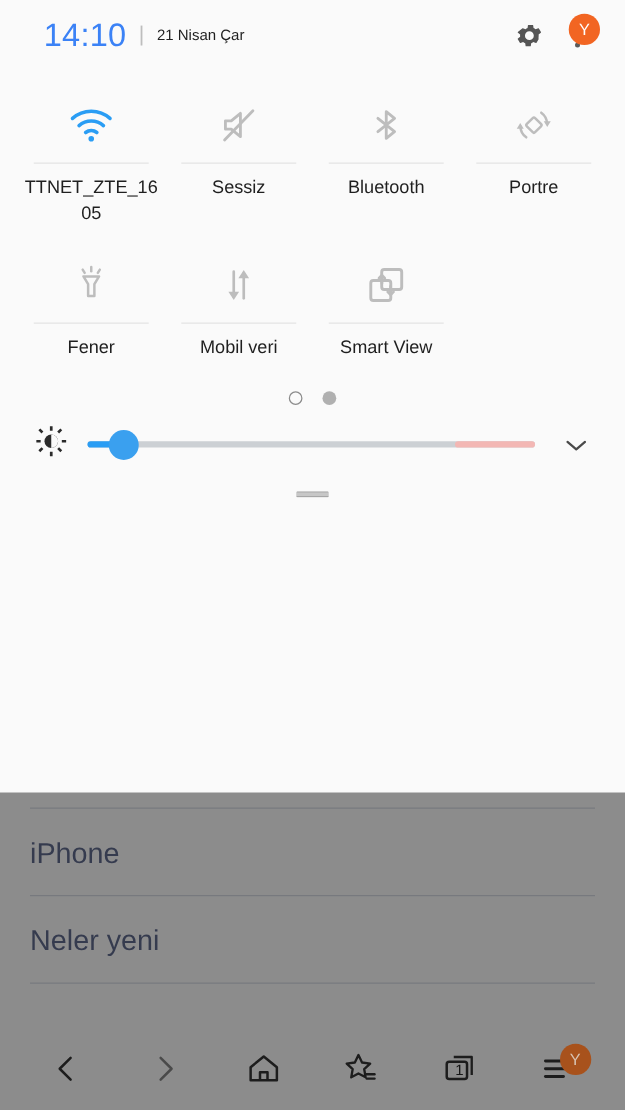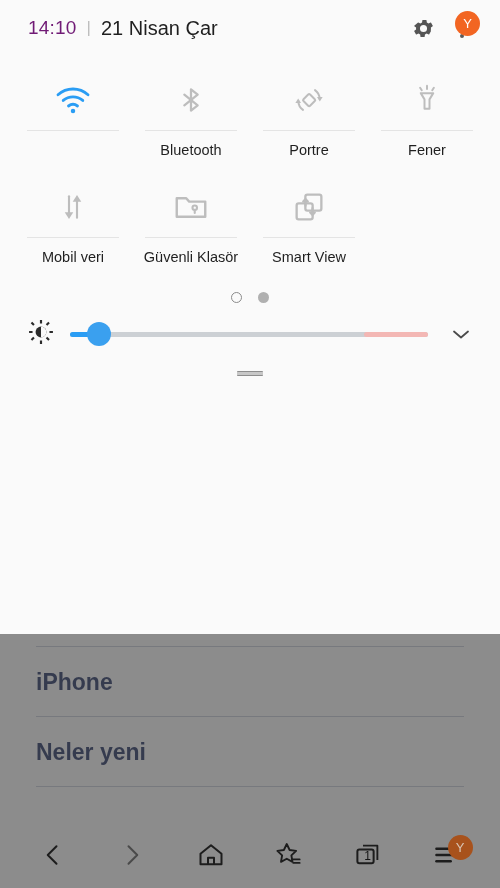--- a/index.html
+++ b/index.html
@@ -9,21 +9,21 @@
     background:#6e6e6e;
     overflow:hidden;
   }
   #root { position:relative; width:500px; height:888px; }
 
   
   .bg-page {
     position:absolute; left:0; top:0; width:500px; height:888px;
     background:#ffffff;
   }
-  .bg-links { padding:0 36px; margin-top:646px;font-weight:bold; }
+  .bg-links { padding:0 24px; margin-top:646px; }
   .bg-link {
     font-size:23px; color:#1b2a5e;
     padding:22px 0 20px 0;
     border-bottom:1px solid #c9cddb;
   }
   .bg-link:first-child { border-top:1px solid #c9cddb; }
   .scrim {
     position:absolute; left:0; top:0; width:500px; height:888px;
     background:rgba(70,70,70,0.62);
   }
@@ -33,23 +33,23 @@
     position:absolute; left:0; top:0; width:500px; height:634px;
     background:#fafafa;
     display:flex; flex-direction:column;
   }
 
   
   .qs-header {
     height:56px; display:flex; align-items:center;
     padding:0 18px 0 28px;
   }
-  .clock { font-size:19px; color:#701a75; letter-spacing:.2px; }
+  .clock { font-size:26px; color:#3b82f6; letter-spacing:.2px;margin-left:7px; }
   .sep { color:#bdbdbd; margin:0 10px; font-size:17px; }
-  .date { font-size:20px; color:#1f1f1f; }
+  .date { font-size:12px; color:#1f1f1f; }
   .hdr-spacer { flex:1; }
   .gear-btn { width:38px; height:38px; display:flex; align-items:center; justify-content:center; }
   .kebab-wrap { position:relative; width:40px; height:38px; display:flex; align-items:center; justify-content:center; }
   .kebab { display:flex; flex-direction:column; gap:4px; align-items:center; }
   .kebab i { width:4px; height:4px; border-radius:50%; background:#5a5a5a; display:block; }
   .avatar {
     position:absolute; top:2px; right:2px;
     width:25px; height:25px; border-radius:50%;
     background:#f26522; color:#fff;
     font-size:13px; display:flex; align-items:center; justify-content:center;
@@ -157,22 +157,33 @@
       <div class="tile">
         <span class="tile-icon">
           <svg width="36" height="30" viewBox="0 0 24 20">
             <path fill="none" stroke="#2a9df4" stroke-width="1.9" stroke-linecap="round" d="M2 6.5a15 15 0 0 1 20 0"></path>
             <path fill="none" stroke="#2a9df4" stroke-width="1.9" stroke-linecap="round" d="M5.5 10.3a10 10 0 0 1 13 0"></path>
             <path fill="none" stroke="#2a9df4" stroke-width="1.9" stroke-linecap="round" d="M9 14a5 5 0 0 1 6 0"></path>
             <circle cx="12" cy="17.3" r="1.5" fill="#2a9df4"></circle>
           </svg>
         </span>
         <span class="tile-rule"></span>
-      </div>
-
+        <span class="tile-label">TTNET_ZTE_1605</span>
+      </div>
+
+      <div class="tile">
+        <span class="tile-icon">
+          <svg width="36" height="32" viewBox="0 0 24 24">
+            <path fill="none" stroke="#bdbdbd" stroke-width="1.7" stroke-linejoin="round" d="M4 9.5h3.5L13 5v14l-5.5-4.5H4z"></path>
+            <line x1="3.5" y1="21" x2="20.5" y2="3.5" stroke="#bdbdbd" stroke-width="1.7" stroke-linecap="round"></line>
+          </svg>
+        </span>
+        <span class="tile-rule"></span>
+        <span class="tile-label">Sessiz</span>
+      </div>
 
       <div class="tile">
         <span class="tile-icon">
           <svg width="32" height="32" viewBox="0 0 24 24">
             <path fill="none" stroke="#bdbdbd" stroke-width="1.7" stroke-linejoin="round" stroke-linecap="round" d="M7 8l10 8-5 4V4l5 4-10 8"></path>
           </svg>
         </span>
         <span class="tile-rule"></span>
         <span class="tile-label">Bluetooth</span>
       </div>
@@ -213,31 +224,20 @@
             <path fill="#bdbdbd" d="M9 21l-3.2-5h6.4z"></path>
             <line x1="15" y1="20" x2="15" y2="5" stroke="#bdbdbd" stroke-width="1.6" stroke-linecap="round"></line>
             <path fill="#bdbdbd" d="M15 3l3.2 5h-6.4z"></path>
           </svg>
         </span>
         <span class="tile-rule"></span>
         <span class="tile-label">Mobil veri</span>
       </div>
 
 
-      <div class="tile">
-        <span class="tile-icon">
-          <svg width="36" height="30" viewBox="0 0 24 20">
-            <path fill="none" stroke="#bdbdbd" stroke-width="1.6" stroke-linejoin="round" d="M2.5 16.5V4.2h6.3l2 2.2h10.7v10.1z"></path>
-            <circle cx="14.5" cy="10.5" r="1.5" fill="none" stroke="#bdbdbd" stroke-width="1.4"></circle>
-            <line x1="14.5" y1="11.8" x2="14.5" y2="14" stroke="#bdbdbd" stroke-width="1.4" stroke-linecap="round"></line>
-          </svg>
-        </span>
-        <span class="tile-rule"></span>
-        <span class="tile-label">Güvenli Klasör</span>
-      </div>
 
 
       <div class="tile">
         <span class="tile-icon">
           <svg width="36" height="32" viewBox="0 0 24 22">
             <rect x="9.5" y="2.5" width="11" height="11" rx="1.4" fill="none" stroke="#bdbdbd" stroke-width="1.6"></rect>
             <rect x="3.5" y="8.5" width="11" height="11" rx="1.4" fill="none" stroke="#bdbdbd" stroke-width="1.6" style="paint-order:stroke"></rect>
             <path fill="none" stroke="#bdbdbd" stroke-width="1.5" stroke-linecap="round" stroke-linejoin="round" d="M9.6 10.2V5.6M8 7.2l1.6-1.6L11.2 7.2M14.4 11.8v4.6M16 14.8l-1.6 1.6-1.6-1.6"></path>
           </svg>
         </span>

